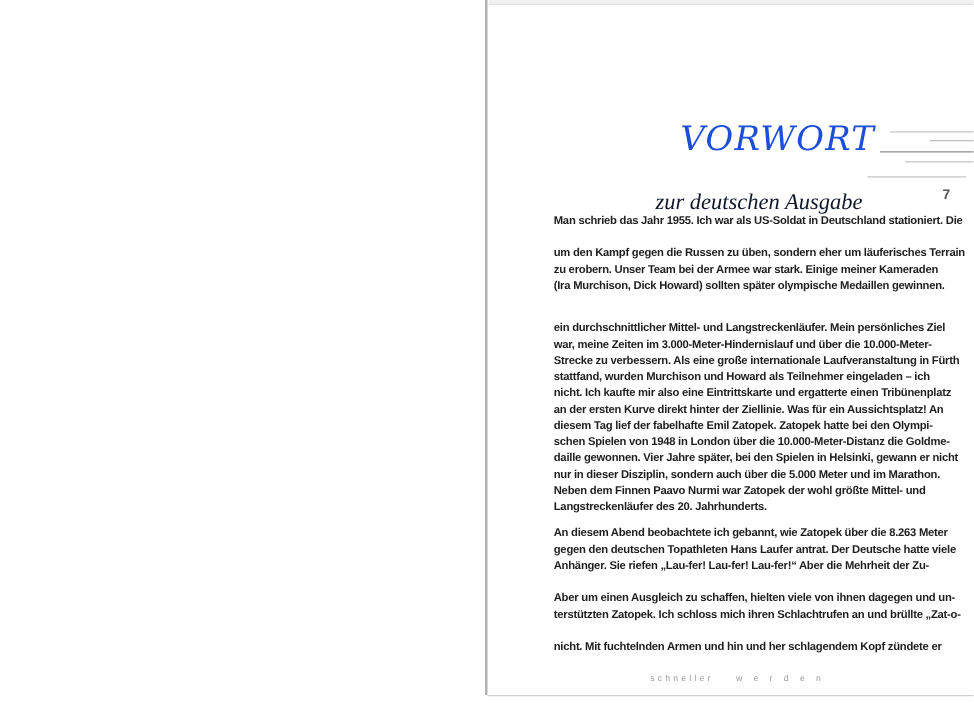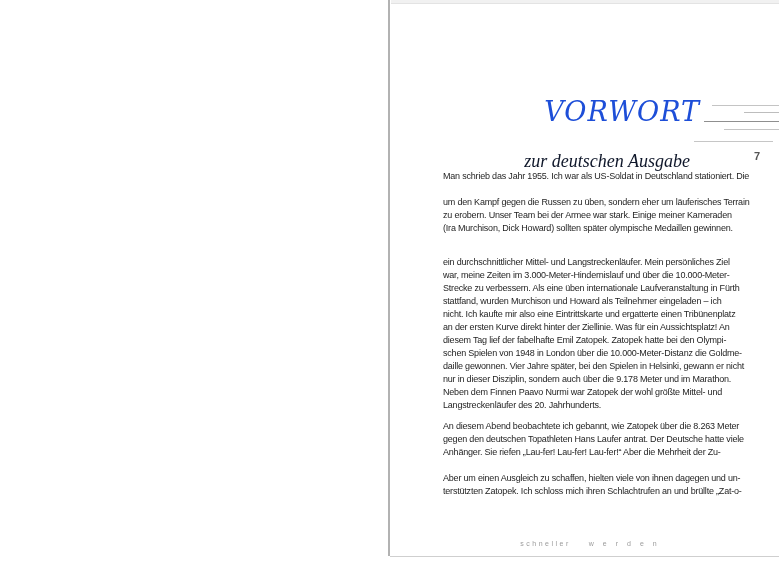--- a/index.html
+++ b/index.html
@@ -82,20 +82,21 @@
     position: absolute;
     left: 443px; top: 170px;
     width: 312px;
     font-size: 9px;
     line-height: 13px;
     letter-spacing: -0.2px;
     color: #1e1e1e;
   }
   .body-text p {
     margin: 0 0 8px 0;
+    font-weight: bold;
   }
   .body-text .line {
     white-space: nowrap;
   }
   .running-footer {
     position: absolute;
     left: 443px; top: 540px;
     width: 300px;
     text-align: center;
     font-size: 7px;
@@ -130,39 +131,40 @@
       <span class="line">Man schrieb das Jahr 1955. Ich war als US-Soldat in Deutschland stationiert. Die</span><br>
       <br>
       <span class="line">um den Kampf gegen die Russen zu üben, sondern eher um läuferisches Terrain</span><br>
       <span class="line">zu erobern. Unser Team bei der Armee war stark. Einige meiner Kameraden</span><br>
       <span class="line">(Ira Murchison, Dick Howard) sollten später olympische Medaillen gewinnen.</span>
     </p>
     <p>
       <br>
       <span class="line">ein durchschnittlicher Mittel- und Langstreckenläufer. Mein persönliches Ziel</span><br>
       <span class="line">war, meine Zeiten im 3.000-Meter-Hindernislauf und über die 10.000-Meter-</span><br>
-      <span class="line">Strecke zu verbessern. Als eine üben internationale Laufveranstaltung in Fürth</span><br>
+      <span class="line">Strecke zu verbessern. Als eine große internationale Laufveranstaltung in Fürth</span><br>
       <span class="line">stattfand, wurden Murchison und Howard als Teilnehmer eingeladen – ich</span><br>
       <span class="line">nicht. Ich kaufte mir also eine Eintrittskarte und ergatterte einen Tribünenplatz</span><br>
       <span class="line">an der ersten Kurve direkt hinter der Ziellinie. Was für ein Aussichtsplatz! An</span><br>
       <span class="line">diesem Tag lief der fabelhafte Emil Zatopek. Zatopek hatte bei den Olympi-</span><br>
       <span class="line">schen Spielen von 1948 in London über die 10.000-Meter-Distanz die Goldme-</span><br>
       <span class="line">daille gewonnen. Vier Jahre später, bei den Spielen in Helsinki, gewann er nicht</span><br>
-      <span class="line">nur in dieser Disziplin, sondern auch über die 9.178 Meter und im Marathon.</span><br>
+      <span class="line">nur in dieser Disziplin, sondern auch über die 5.000 Meter und im Marathon.</span><br>
       <span class="line">Neben dem Finnen Paavo Nurmi war Zatopek der wohl größte Mittel- und</span><br>
       <span class="line">Langstreckenläufer des 20. Jahrhunderts.</span>
     </p>
     <p>
       <span class="line">An diesem Abend beobachtete ich gebannt, wie Zatopek über die 8.263 Meter</span><br>
       <span class="line">gegen den deutschen Topathleten Hans Laufer antrat. Der Deutsche hatte viele</span><br>
       <span class="line">Anhänger. Sie riefen „Lau-fer! Lau-fer! Lau-fer!“ Aber die Mehrheit der Zu-</span><br>
       <br>
       <span class="line">Aber um einen Ausgleich zu schaffen, hielten viele von ihnen dagegen und un-</span><br>
       <span class="line">terstützten Zatopek. Ich schloss mich ihren Schlachtrufen an und brüllte „Zat-o-</span><br>
       <br>
+      <span class="line">nicht. Mit fuchtelnden Armen und hin und her schlagendem Kopf zündete er</span>
     </p>
   </div>
 
   <div class="running-footer">
     <span class="w1">schneller</span>
     <span class="w2">werden</span>
   </div>
 
 </div>
 

